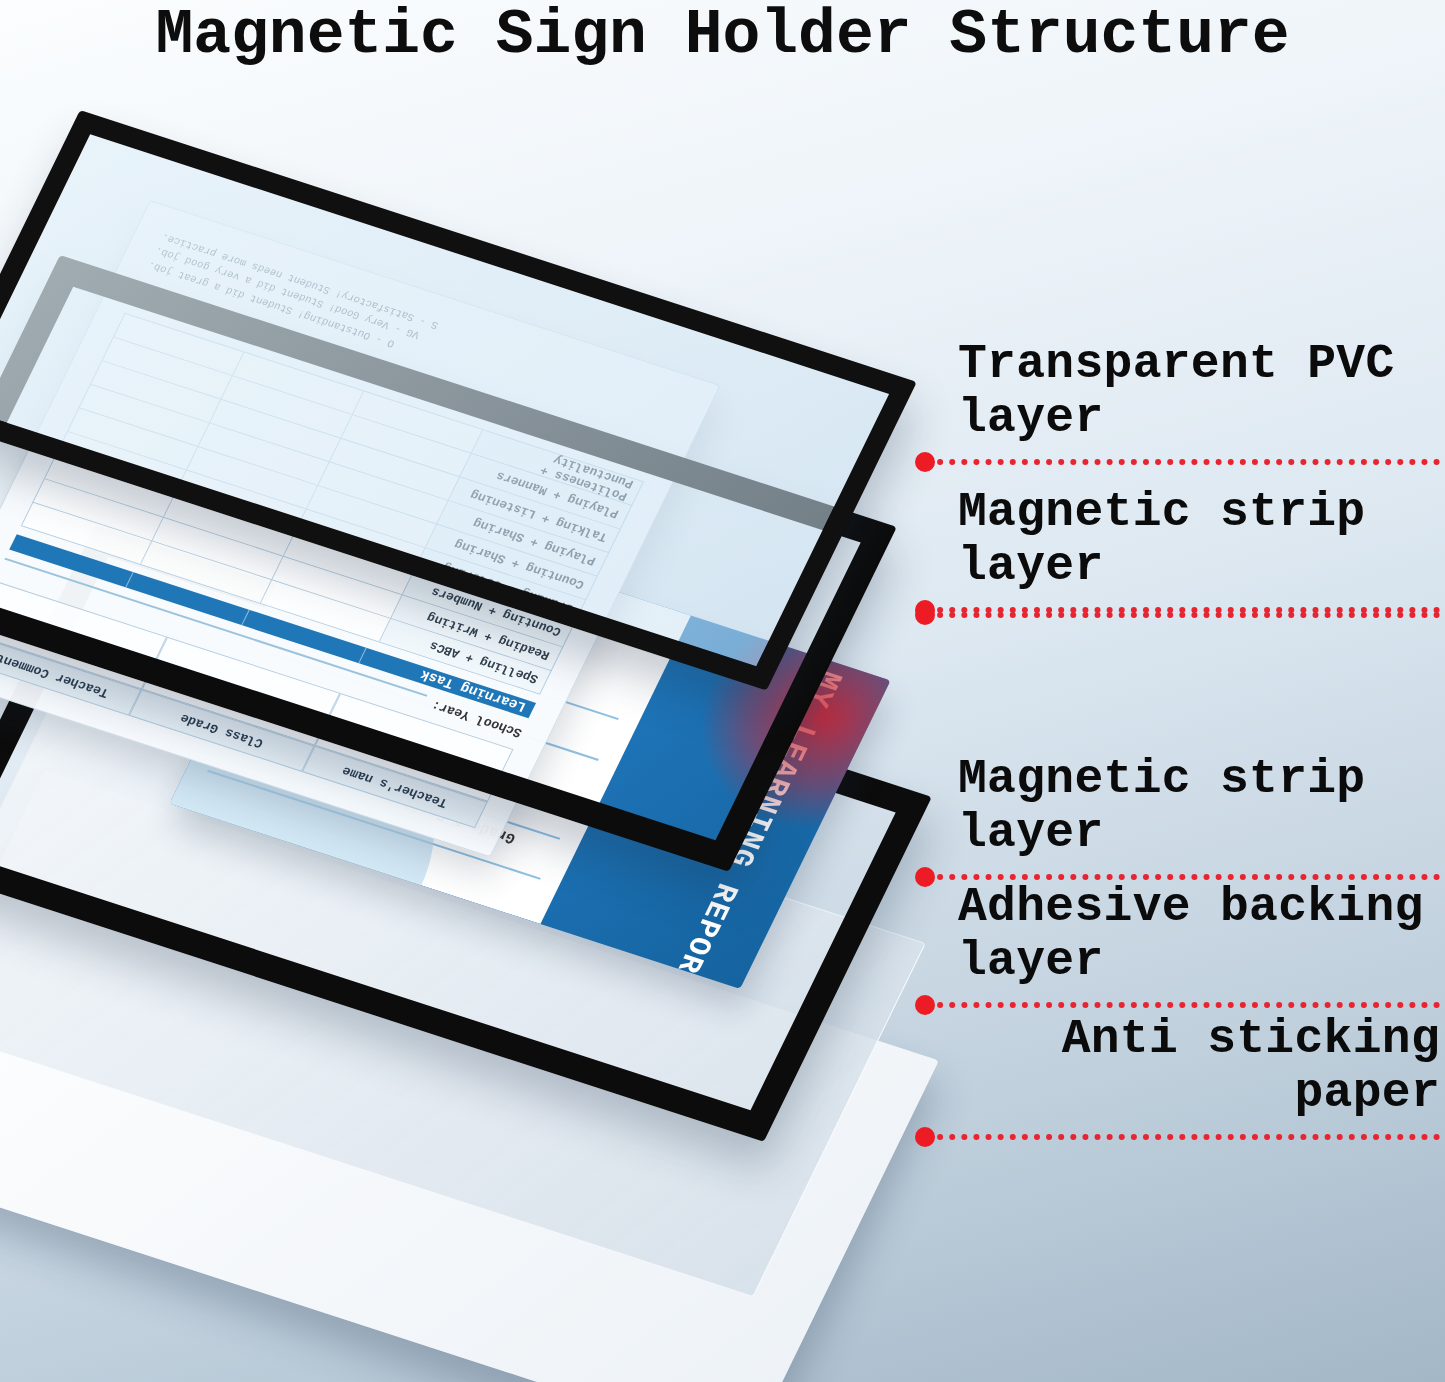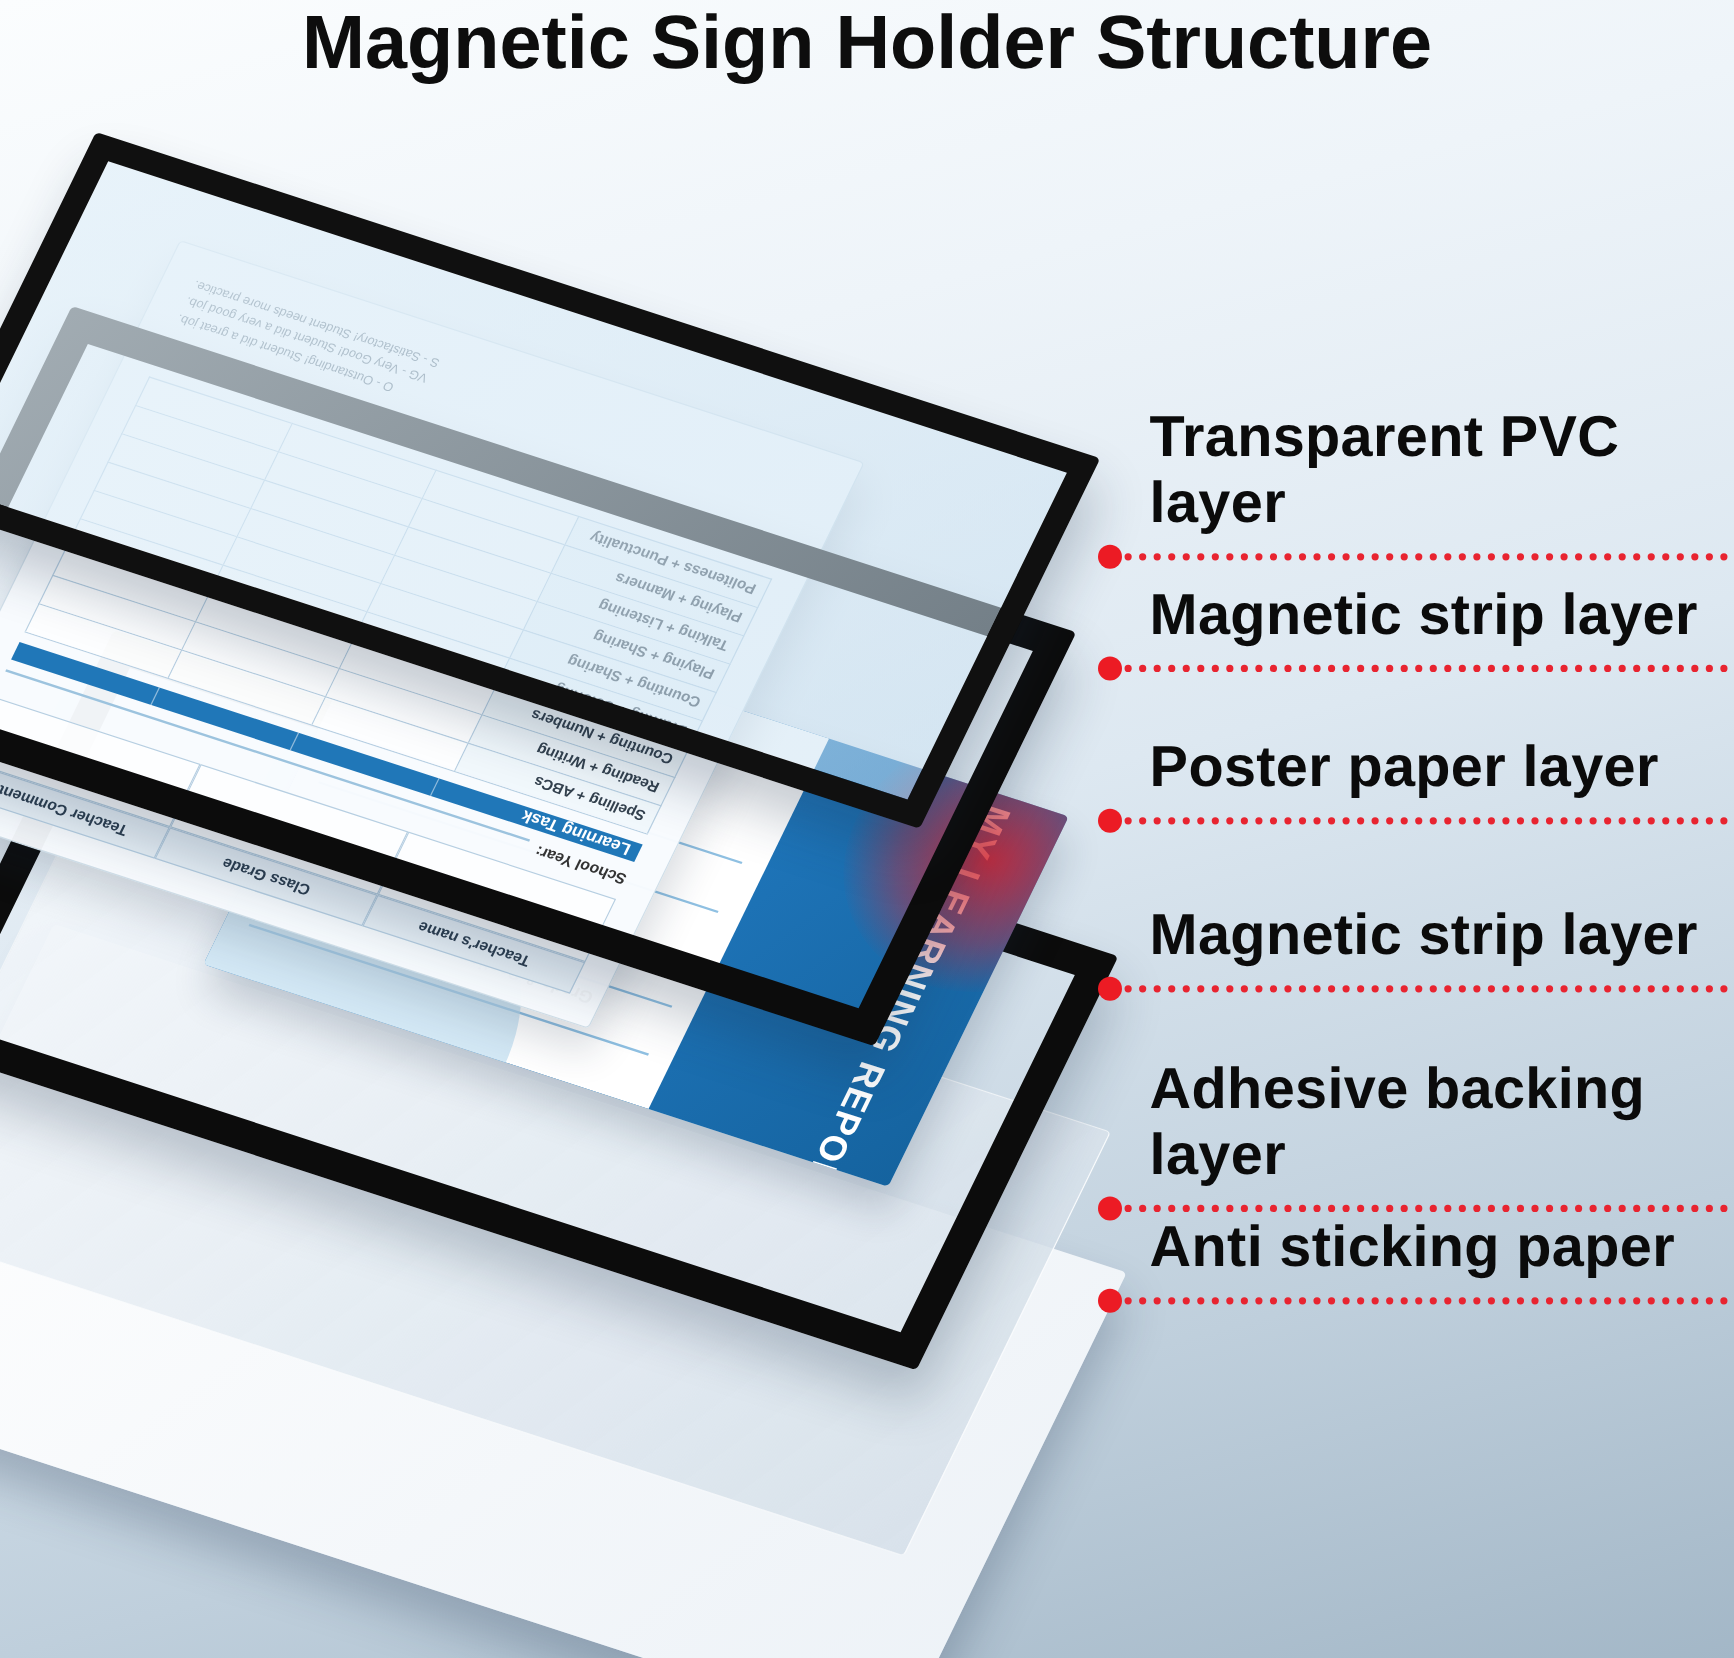--- a/index.html
+++ b/index.html
@@ -1,19 +1,19 @@
 <!DOCTYPE html>
 <html><head>
 <meta charset="utf-8">
 <style>
   html,body{margin:0;padding:0;}
   .stage{
     position:relative;width:1445px;height:1382px;overflow:hidden;
     background:linear-gradient(165deg,#fbfdfe 0%,#eef4f9 25%,#dde8f1 50%,#bfcfdc 78%,#a3b7c7 100%);
-    font-family:Liberation Sans, sans-serif;
+    font-family:Liberation Mono, monospace;
   }
   .title{
     position:absolute;top:0;left:0;width:100%;margin:0;text-align:center;
     font-size:63px;font-weight:800;color:#0d0d0d;letter-spacing:0;
   }
   
   .layer{
     position:absolute;transform:rotate(18deg) skewX(-8deg);transform-origin:0 0;
     box-sizing:border-box;border-radius:4px;
   }
@@ -91,21 +91,21 @@
   }
   .poster-highlight{
     position:absolute;right:-70px;top:-60px;width:230px;height:230px;border-radius:50%;
     background:radial-gradient(circle,rgba(237,28,36,.8) 0%,rgba(237,28,36,.35) 45%,rgba(237,28,36,0) 72%);
   }
   
   .callout{position:absolute;left:925px;width:515px;z-index:20;}
   .callout-label{margin:0 0 14px 33px;font-size:48px;font-weight:800;color:#0b0b0b;letter-spacing:.3px;}
   .callout-line{position:relative;border-top:6px dotted #e82430;height:0;}
   .callout-dot{position:absolute;left:-10px;top:-13px;width:20px;height:20px;border-radius:50%;background:#ec1b24;}
-  .c1{top:337px;}.c2{top:485px;}.c3{top:612px;}.c4{top:752px;}.c5{top:880px;}.c6{top:1012px;}
+  .c1{top:337px;}.c2{top:485px;}.c3{top:612px;}.c4{top:752px;}.c5{top:880px;}.c6{top:1012px;text-align:right;}
 </style>
 </head>
 <body>
 
 <div class="stage">
 
   <h1 class="title">Magnetic Sign Holder Structure</h1>
 
   <div class="layer antistick"></div>
 
@@ -238,21 +238,20 @@
         <span class="callout-dot"></span>
       </div>
   </div>
   <div class="callout c2">
     <div class="callout-label">Magnetic strip layer</div>
     <div class="callout-line">
         <span class="callout-dot"></span>
       </div>
   </div>
   <div class="callout c3">
-    <div class="callout-label">Poster paper layer</div>
     <div class="callout-line">
         <span class="callout-dot"></span>
       </div>
   </div>
   <div class="callout c4">
     <div class="callout-label">Magnetic strip layer</div>
     <div class="callout-line">
         <span class="callout-dot"></span>
       </div>
   </div>

